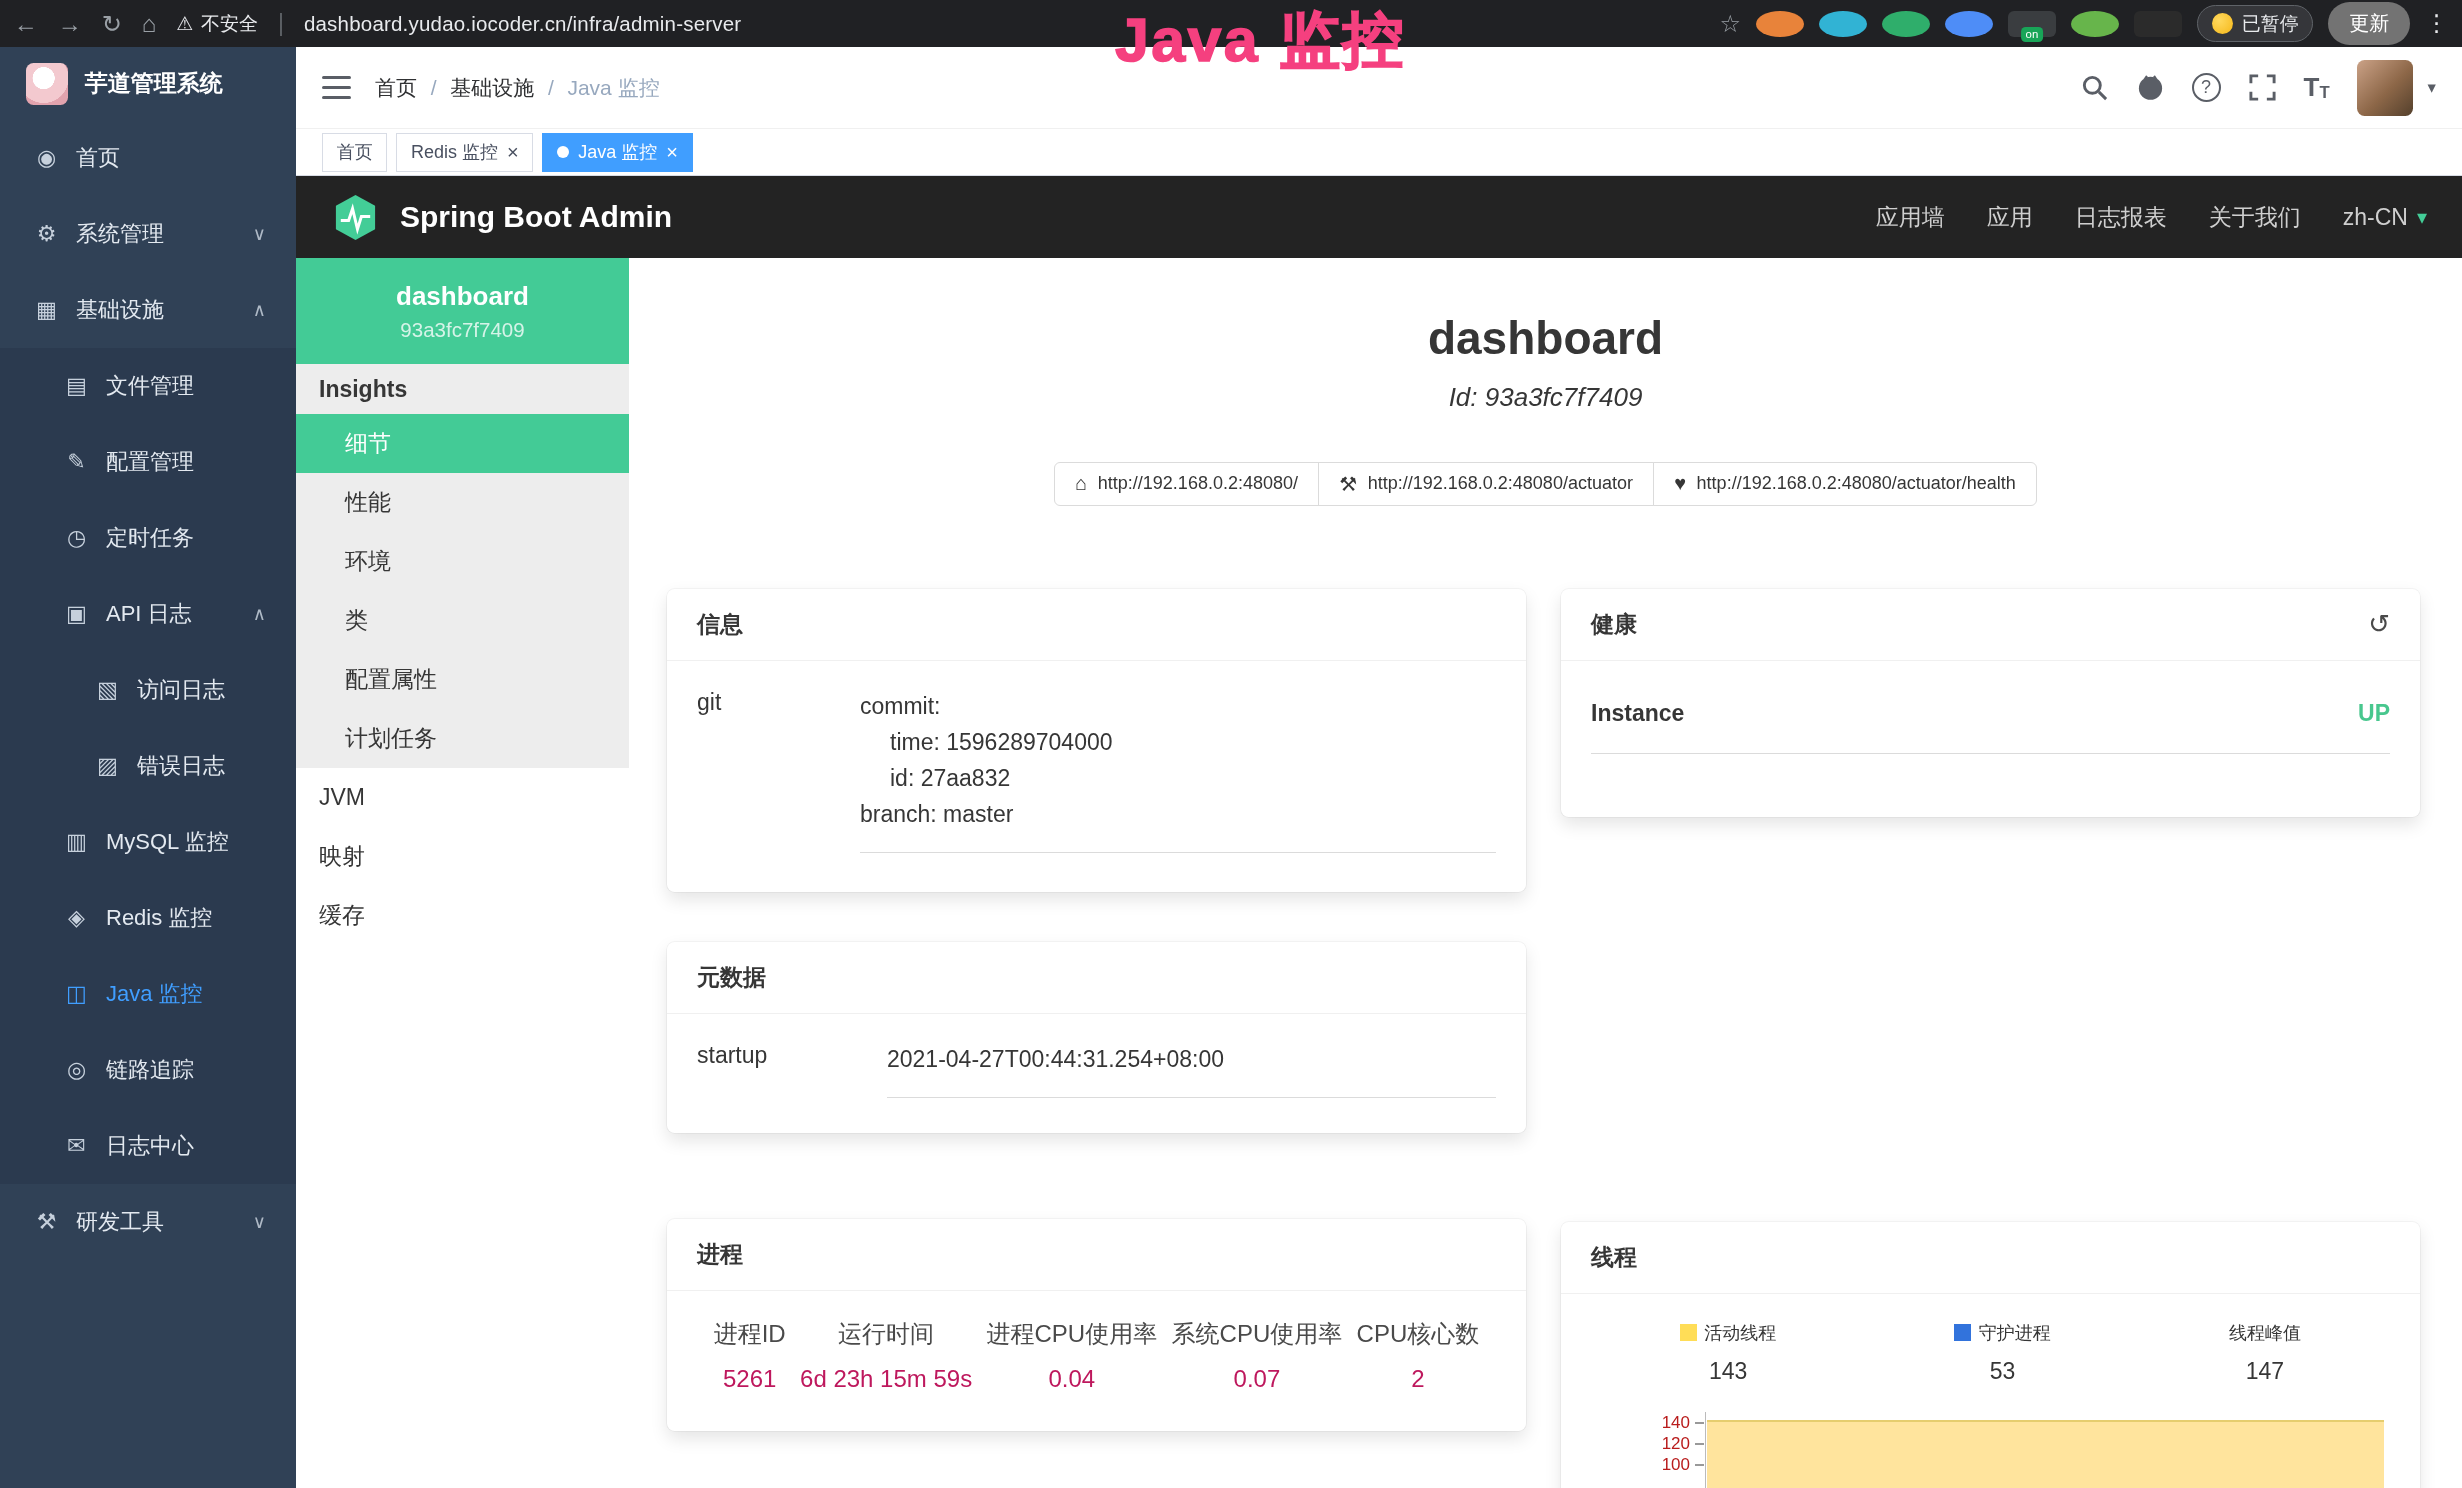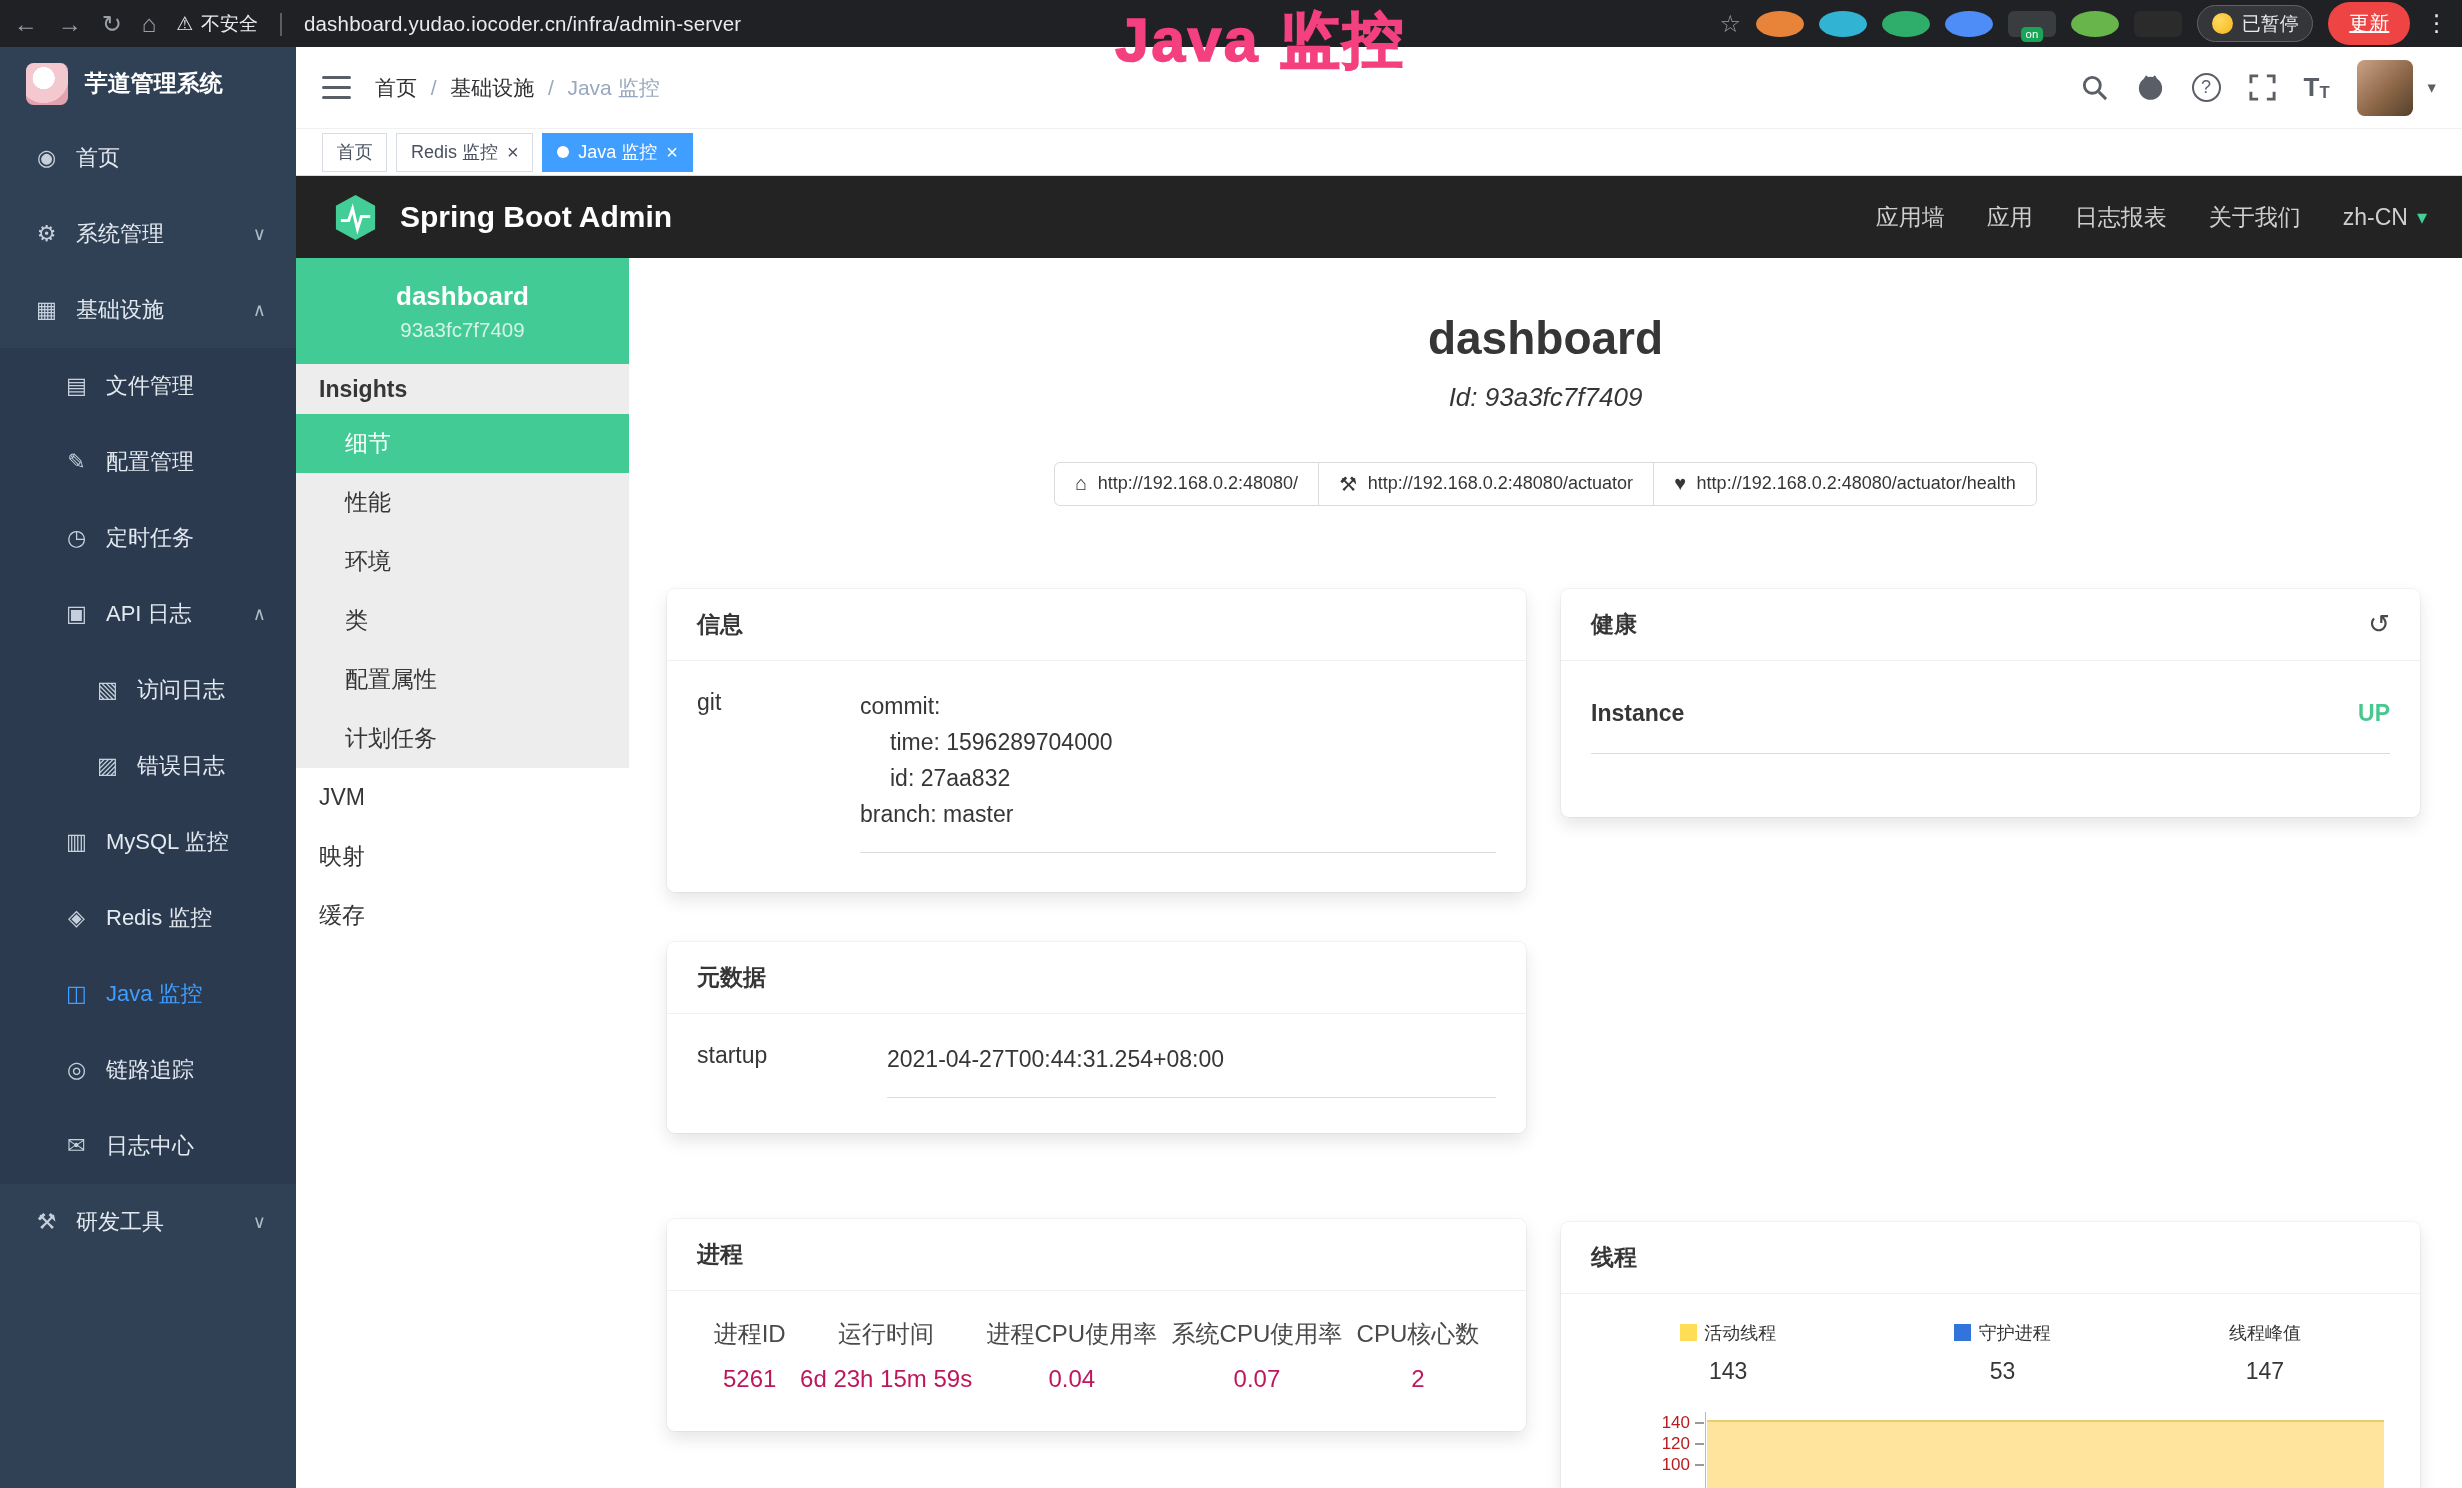--- a/index.html
+++ b/index.html
@@ -14,21 +14,21 @@
   .b-sep{color:#5f6368;font-size:23px;}
   .b-url{color:#e8eaed;font-size:20.5px;letter-spacing:0.2px;}
   .b-right{margin-left:auto;display:flex;align-items:center;gap:15px;}
   .ext{width:42px;height:26px;border-radius:50%;display:inline-block;position:relative;cursor:pointer;padding-left:48px;}
   .ext.sq{border-radius:6px;}
   .e1{background:#e8833a;} .e2{background:#31b3d4;} .e3{background:#2fae6b;}
   .e4{background:#4e8df7;} .e5{background:#3a3d40;} .e6{background:#67b54b;} .e7{background:#2b2b2b;}
   .ext-on{position:absolute;bottom:-5.3px;left:50%;transform:translateX(-50%);background:#18a558;color:#fff;font-size:11.4px;padding:0 4.6px;border-radius:4.6px;line-height:14.4px;}
   .paused{display:flex;align-items:center;gap:9px;border:0.8px solid #5f6368;border-radius:758px;padding:4.6px 13.7px;color:#e8eaed;font-size:19px;background:#35363a;cursor:pointer;}
   .p-dot{width:21px;height:21px;border-radius:50%;background:radial-gradient(circle at 35% 35%,#ffd95e,#f5b718);}
-  .update{background:#ef4444;color:#fff;font-size:20px;border:none;border-radius:758px;padding:7.6px 21px;cursor:pointer;text-decoration:underline;}
+  .update{background:#737373;color:#fff;font-size:20px;border:none;border-radius:758px;padding:7.6px 21px;cursor:pointer;}
   .kebab{font-size:23px;color:#e8eaed;cursor:pointer;}
 
   
   .annotation{position:absolute;left:1115px;top:0px;z-index:60;font-size:61px;font-weight:700;color:#f5407f;-webkit-text-stroke:1.5px #f5407f;letter-spacing:2.3px;pointer-events:none;}
 
   
   .sidebar{position:absolute;top:47px;left:0;bottom:0;width:296px;background:#304156;color:#dfe6ee;z-index:5;}
   .logo-row{display:flex;align-items:center;gap:16.7px;height:73px;padding:0 26px;}
   .logo-img{width:42px;height:42px;border-radius:7.6px;background:radial-gradient(circle at 42% 36%,#ffffff 0 30%,#f3c9cf 31% 68%,#e2a3ae 69%);flex:none;}
   .logo-title{color:#fff;font-size:23px;font-weight:700;white-space:nowrap;}

